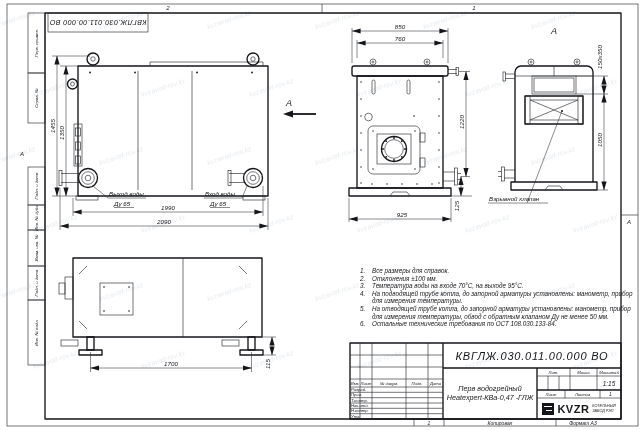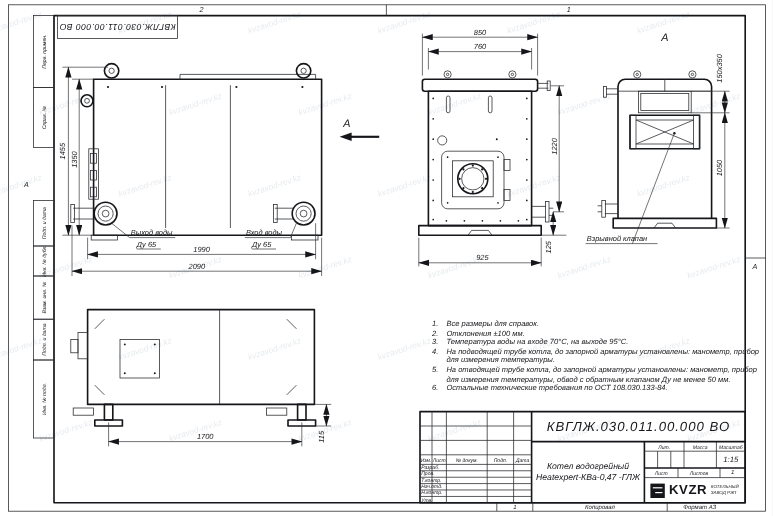--- a/index.html
+++ b/index.html
@@ -426,21 +426,21 @@
       </div>
     <div class="note">
         <span class="n">6.</span>
         <span class="t">Остальные технические требования по ОСТ 108.030.133-84.</span>
       </div>
   </div>
 
   <div class="tbx f11" style="left:443px;top:343px;width:178px;height:25px;">КВГЛЖ.030.011.00.000 ВО</div>
 
   <div class="tbx f72 namecell" style="left:443px;top:368px;width:94px;height:51px;">
-    <span>Котел водогрейный</span>
+    <span>Перв водогрейный</span>
     <span>Heatexpert-КВа-0,47 -ГЛЖ</span>
   </div>
 
   <div class="tbx f4" style="left:350px;top:379px;width:10px;height:8px;">Изм.</div>
   <div class="tbx f4" style="left:360px;top:379px;width:12px;height:8px;">Лист</div>
   <div class="tbx f4" style="left:372px;top:379px;width:34px;height:8px;">№ докум.</div>
   <div class="tbx f4" style="left:406px;top:379px;width:22px;height:8px;">Подп.</div>
   <div class="tbx f4" style="left:428px;top:379px;width:15px;height:8px;">Дата</div>
 
   <div class="tbx f4 left" style="left:351px;top:387px;width:22px;height:5.3px;">Разраб.</div>

